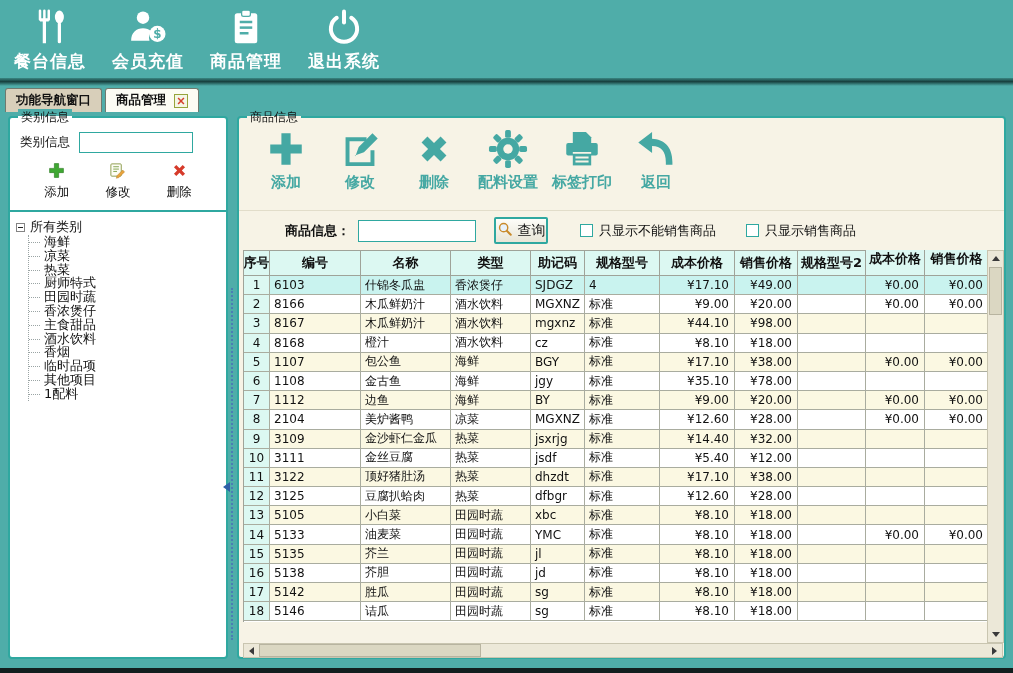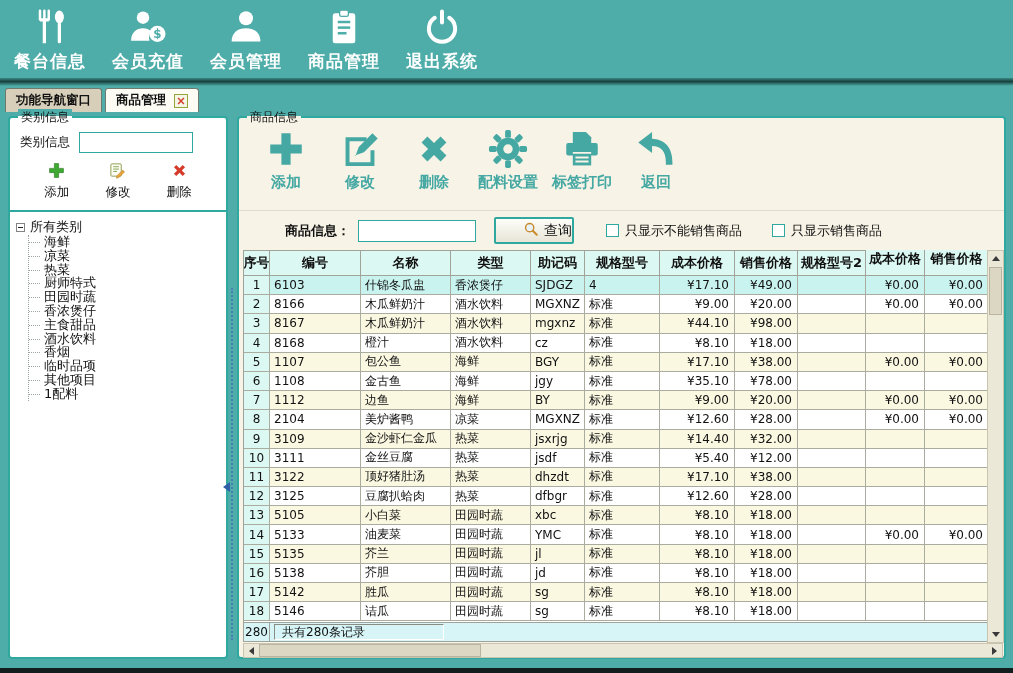--- a/index.html
+++ b/index.html
@@ -43,21 +43,21 @@
 #splitter-arrow{position:absolute;left:223px;top:482px;width:0;height:0;border-top:5px solid transparent;border-bottom:5px solid transparent;border-right:7px solid #2F5FA8}
 
 .ptoolbar{position:absolute;left:10px;top:10px;height:80px;display:flex}
 .pt-item{width:74px;display:flex;flex-direction:column;align-items:center;gap:3px;color:#45A8A3;cursor:pointer}
 .pt-item svg{width:42px;height:42px;display:block}
 .pt-lb{font-size:15px;font-weight:bold;white-space:nowrap}
 
 .searchrow{position:absolute;left:0;right:0;top:92px;height:40px;border-top:1px solid #E2DDCA;display:flex;align-items:center}
 .sr-label{margin-left:46px;font-size:13px;font-weight:bold;white-space:nowrap}
 .sr-input{margin-left:8px;width:118px;height:22px;border:1px solid #2FA8A0;font-size:13px;padding:0 3px;outline:none;background:#fff;font-family:inherit}
-.sr-btn{margin-left:18px;width:80px;height:27px;border:2px solid #2FA8A0;border-radius:2px;background:linear-gradient(#FDFDF9,#E8E5D6);display:flex;align-items:center;justify-content:flex-end;gap:5px;font-size:14px;cursor:pointer}
+.sr-btn{margin-left:18px;width:54px;height:27px;border:2px solid #2FA8A0;border-radius:2px;background:linear-gradient(#FDFDF9,#E8E5D6);display:flex;align-items:center;justify-content:center;gap:5px;font-size:14px;cursor:pointer}
 .sr-btn svg{width:16px;height:16px}
 .cb-group{display:flex;align-items:center;gap:6px;cursor:pointer}
 .cb-box{width:13px;height:13px;border:1px solid #2FA8A0;background:#fff;flex:none}
 .cb-lb{font-size:13px;white-space:nowrap}
 
 .grid{position:absolute;left:4px;top:132px;width:745px;height:372px;background:#fff;z-index:2;overflow:hidden;border-left:1px solid #9FA399}
 .hrow{display:flex;align-items:flex-start;height:26px}
 .hcell{height:26px;background:#DCF8F2;border-right:1px solid #9FA399;border-bottom:1px solid #9FA399;border-top:1px solid #9FA399;display:flex;align-items:center;justify-content:center;font-size:13px;font-weight:bold;flex:none;overflow:hidden;white-space:nowrap;cursor:pointer}
 .hcell.raised{height:34px;margin-top:-8px}
 .trow{display:flex;height:19.2px;cursor:pointer}
@@ -104,29 +104,20 @@
     <div class="tb-item">
       <span class="tb-ic">
         <svg viewBox="0 0 32 32">
           <circle cx="12" cy="8.5" r="5" fill="currentColor"></circle>
           <path d="M2.5 27c0-6.5 4.2-10 9.5-10 2.6 0 4.9.8 6.6 2.3A8.4 8.4 0 0 0 17.2 27z" fill="currentColor"></path>
           <circle cx="23.5" cy="21.5" r="6.5" fill="currentColor"></circle>
           <text x="23.5" y="25" font-size="9.5" font-weight="bold" text-anchor="middle" fill="#4FADA9">$</text>
         </svg>
       </span>
       <span class="tb-lb">会员充值</span>
-    </div>
-    <div class="tb-item">
-      <span class="tb-ic">
-        <svg viewBox="0 0 32 32">
-          <circle cx="16" cy="9" r="5.6" fill="currentColor"></circle>
-          <path d="M4.5 27.5c0-7 5-10.5 11.5-10.5s11.5 3.5 11.5 10.5z" fill="currentColor"></path>
-        </svg>
-      </span>
-      <span class="tb-lb">会员管理</span>
     </div>
     <div class="tb-item">
       <span class="tb-ic">
         <svg viewBox="0 0 32 32">
           <rect x="7" y="5" width="18" height="24" rx="2" fill="currentColor"></rect>
           <rect x="12.5" y="2.5" width="7" height="5" rx="1.5" fill="currentColor" stroke="#4FADA9"></rect>
           <rect x="11" y="11" width="10" height="2" fill="#4FADA9"></rect>
           <rect x="11" y="15.5" width="10" height="2" fill="#4FADA9"></rect>
           <rect x="11" y="20" width="7" height="2" fill="#4FADA9"></rect>
         </svg>
@@ -547,24 +538,20 @@
           <div class="tcell " style="width: 75px;">标准</div>
           <div class="tcell num" style="width: 75px;">¥8.10</div>
           <div class="tcell num" style="width: 63px;">¥18.00</div>
           <div class="tcell " style="width: 68px;"></div>
           <div class="tcell num" style="width: 59px;"></div>
           <div class="tcell num" style="width: 64px;"></div>
         </div>
       </div>
   </div>
 
-  <div class="statusrow">
-    <span class="status-no">280</span>
-    <span class="status-box">共有280条记录</span>
-  </div>
 
   <div class="hscroll">
     <span class="hs-btn">
         <span class="tri-left"></span>
       </span>
     <span class="hs-thumb"></span>
     <span class="hs-btn ml-auto">
         <span class="tri-right"></span>
       </span>
   </div>

